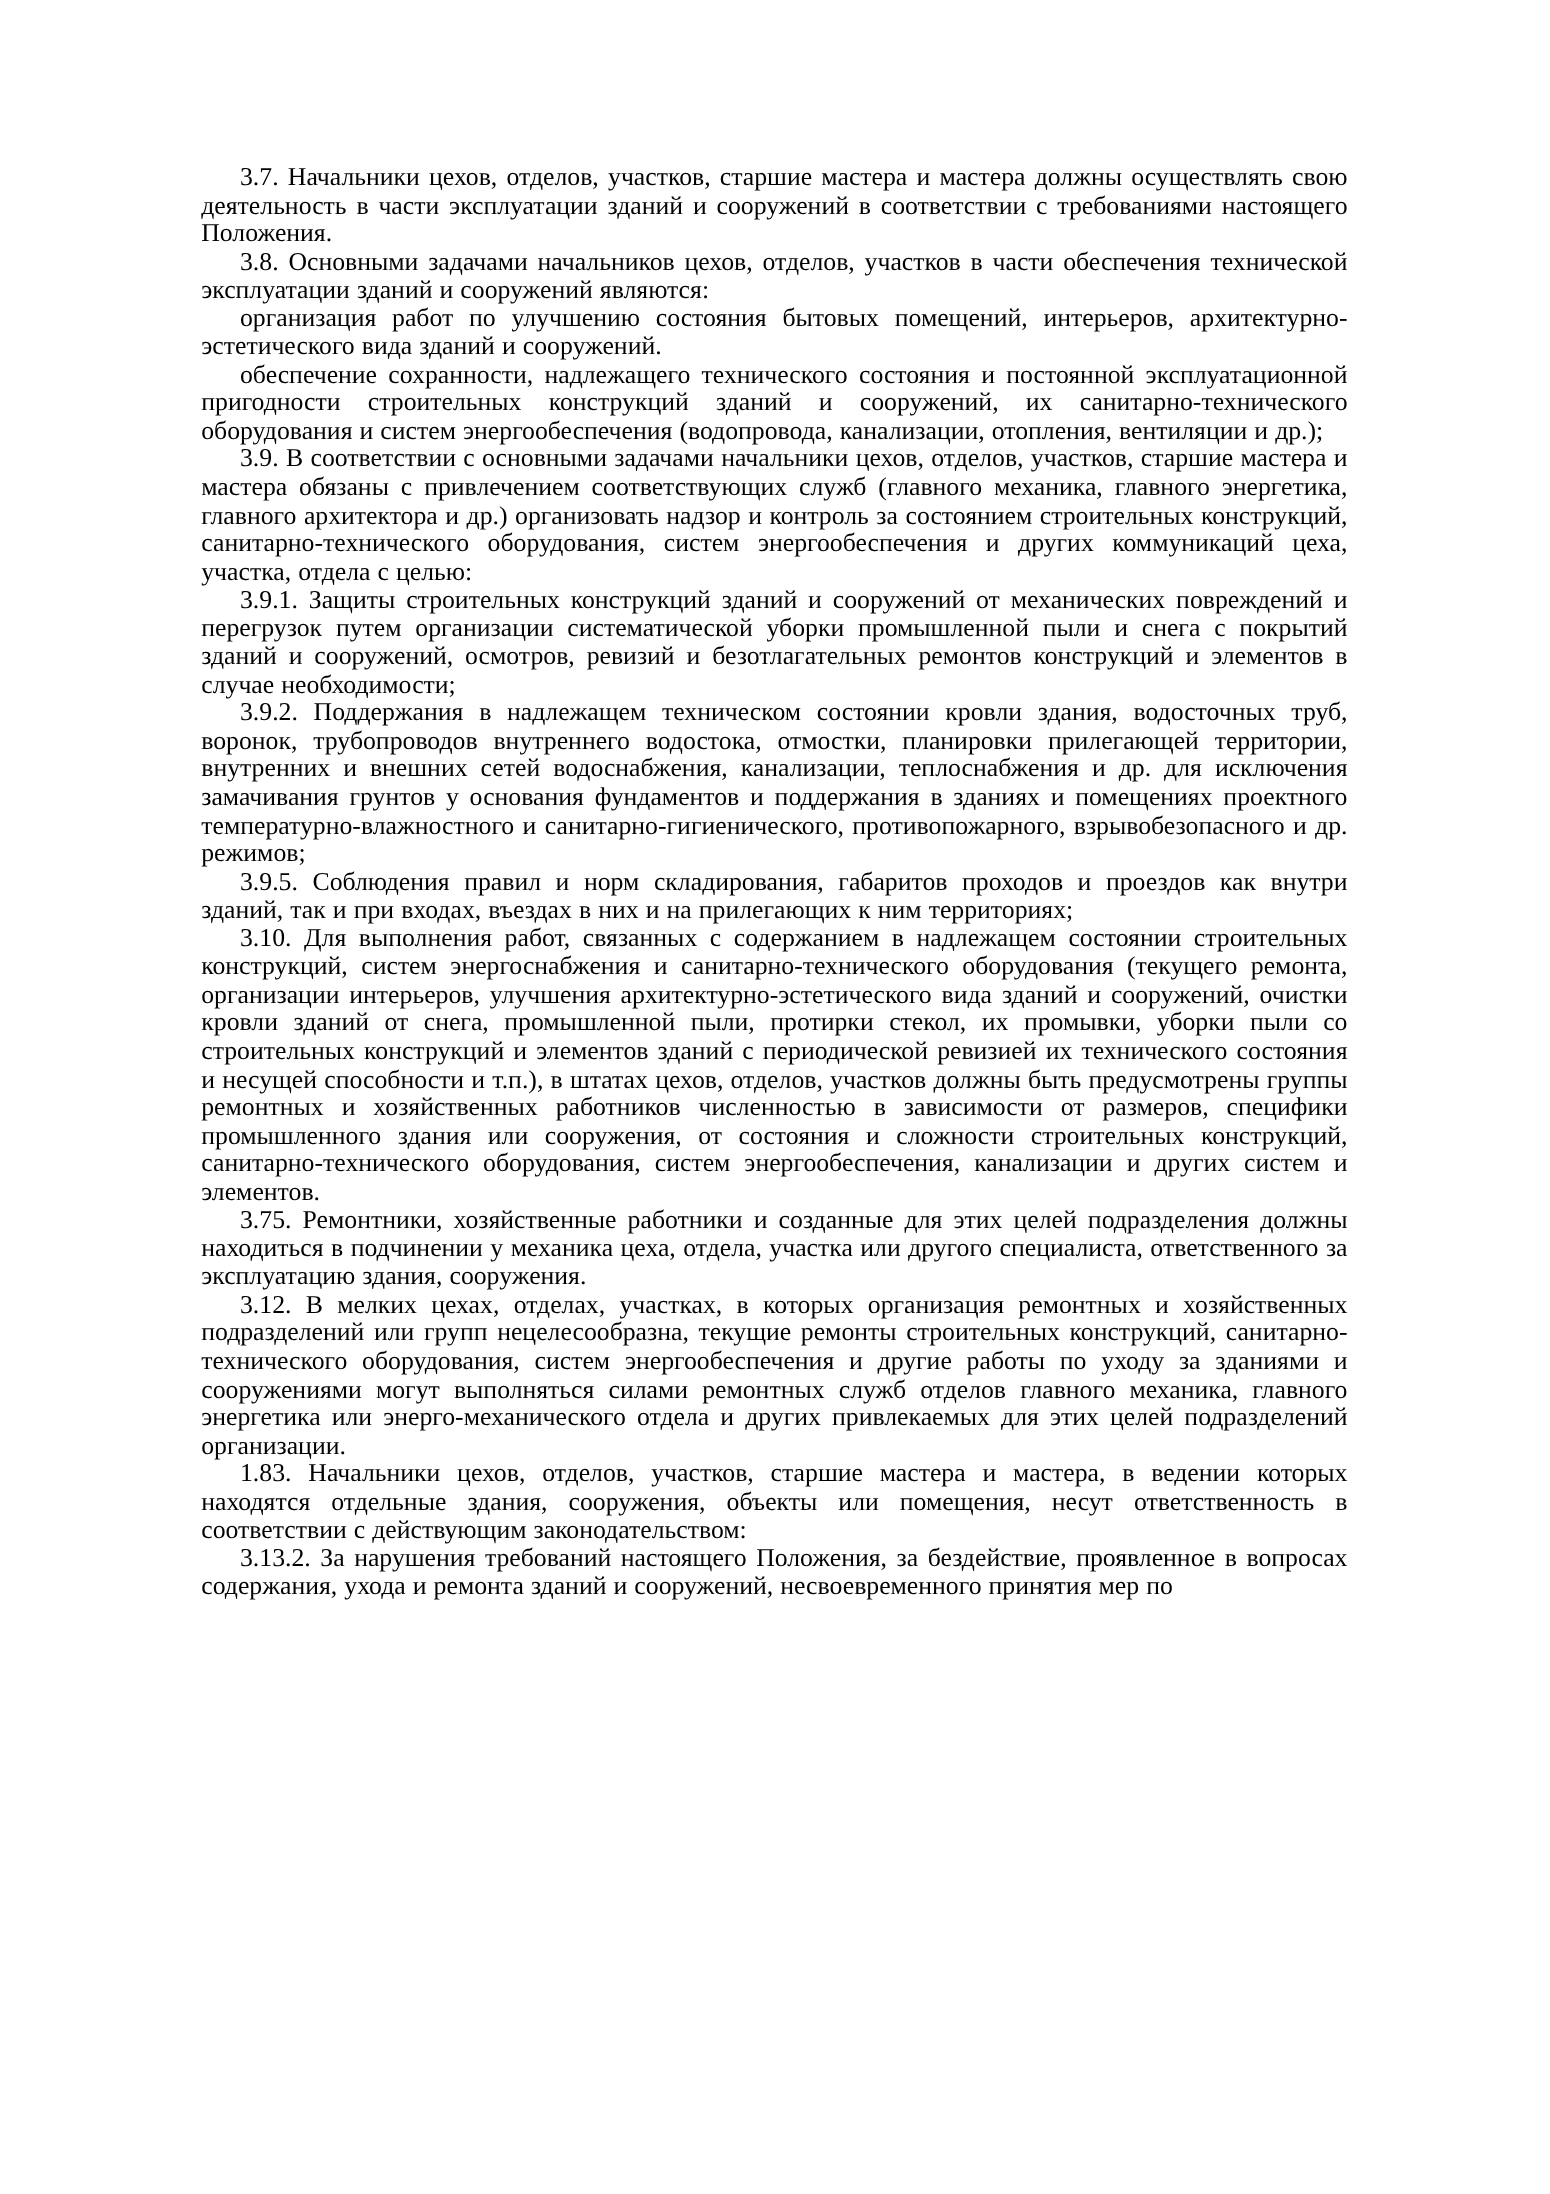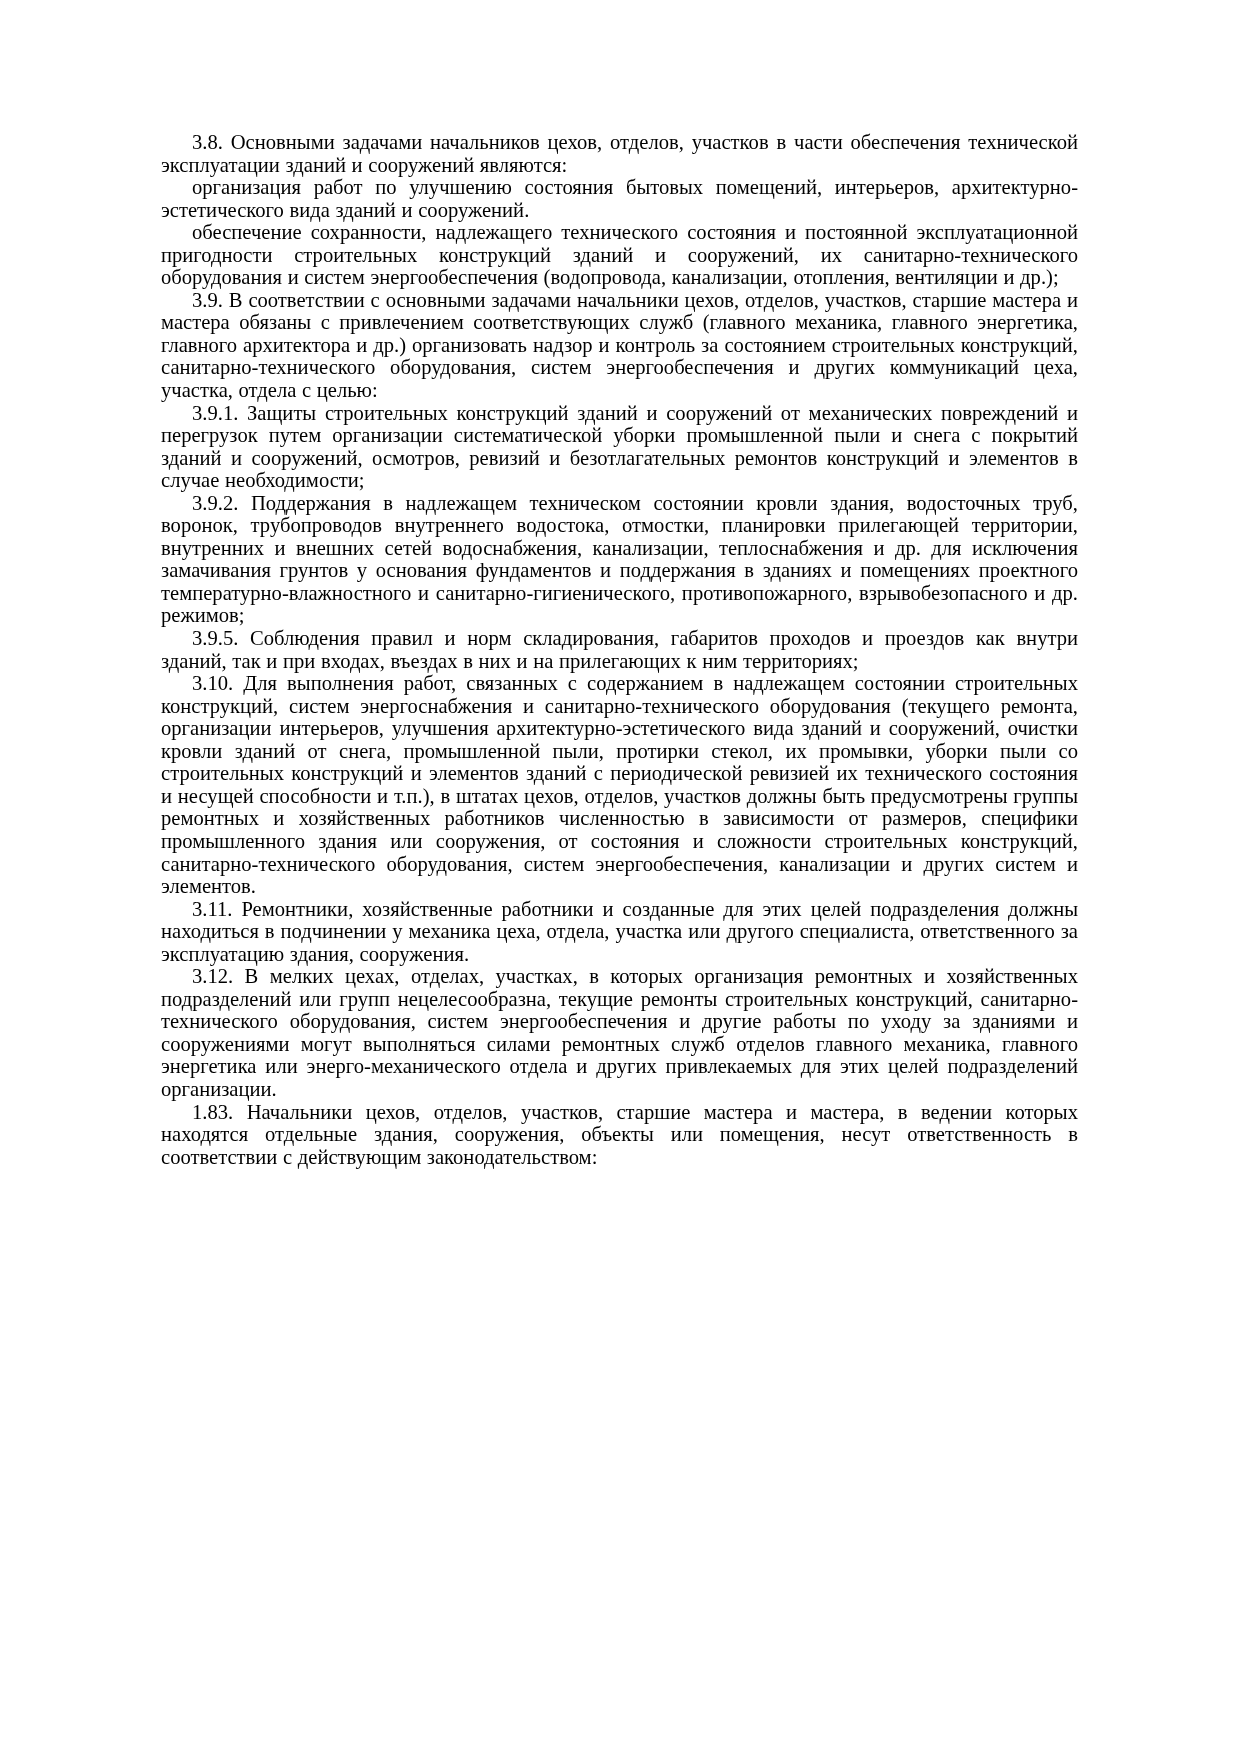--- a/index.html
+++ b/index.html
@@ -30,25 +30,27 @@
     text-align: justify;
     text-indent: 31px;
     word-spacing: 0.5px;
   }
 </style>
 </head>
 <body>
 
 <div class="page">
   <div class="text-block">
+    <p>3.7. Начальники цехов, отделов, участков, старшие мастера и мастера должны осуществлять свою деятельность в части эксплуатации зданий и сооружений в соответствии с требованиями настоящего Положения.</p>
     <p>3.8. Основными задачами начальников цехов, отделов, участков в части обеспечения технической эксплуатации зданий и сооружений являются:</p>
     <p>организация работ по улучшению состояния бытовых помещений, интерьеров, архитектурно-эстетического вида зданий и сооружений.</p>
     <p>обеспечение сохранности, надлежащего технического состояния и постоянной эксплуатационной пригодности строительных конструкций зданий и сооружений, их санитарно-технического оборудования и систем энергообеспечения (водопровода, канализации, отопления, вентиляции и др.);</p>
     <p>3.9. В соответствии с основными задачами начальники цехов, отделов, участков, старшие мастера и мастера обязаны с привлечением соответствующих служб (главного механика, главного энергетика, главного архитектора и др.) организовать надзор и контроль за состоянием строительных конструкций, санитарно-технического оборудования, систем энергообеспечения и других коммуникаций цеха, участка, отдела с целью:</p>
     <p>3.9.1. Защиты строительных конструкций зданий и сооружений от механических повреждений и перегрузок путем организации систематической уборки промышленной пыли и снега с покрытий зданий и сооружений, осмотров, ревизий и безотлагательных ремонтов конструкций и элементов в случае необходимости;</p>
     <p>3.9.2. Поддержания в надлежащем техническом состоянии кровли здания, водосточных труб, воронок, трубопроводов внутреннего водостока, отмостки, планировки прилегающей территории, внутренних и внешних сетей водоснабжения, канализации, теплоснабжения и др. для исключения замачивания грунтов у основания фундаментов и поддержания в зданиях и помещениях проектного температурно-влажностного и санитарно-гигиенического, противопожарного, взрывобезопасного и др. режимов;</p>
     <p>3.9.5. Соблюдения правил и норм складирования, габаритов проходов и проездов как внутри зданий, так и при входах, въездах в них и на прилегающих к ним территориях;</p>
     <p>3.10. Для выполнения работ, связанных с содержанием в надлежащем состоянии строительных конструкций, систем энергоснабжения и санитарно-технического оборудования (текущего ремонта, организации интерьеров, улучшения архитектурно-эстетического вида зданий и сооружений, очистки кровли зданий от снега, промышленной пыли, протирки стекол, их промывки, уборки пыли со строительных конструкций и элементов зданий с периодической ревизией их технического состояния и несущей способности и т.п.), в штатах цехов, отделов, участков должны быть предусмотрены группы ремонтных и хозяйственных работников численностью в зависимости от размеров, специфики промышленного здания или сооружения, от состояния и сложности строительных конструкций, санитарно-технического оборудования, систем энергообеспечения, канализации и других систем и элементов.</p>
-    <p>3.11. Ремонтники, хозяйственные работники и созданные для этих целей подразделения должны находиться в подчинении у механика цеха, отдела, участка или другого специалиста, ответственного за эксплуатацию здания, сооружения.</p>
+    <p>3.75. Ремонтники, хозяйственные работники и созданные для этих целей подразделения должны находиться в подчинении у механика цеха, отдела, участка или другого специалиста, ответственного за эксплуатацию здания, сооружения.</p>
     <p>3.12. В мелких цехах, отделах, участках, в которых организация ремонтных и хозяйственных подразделений или групп нецелесообразна, текущие ремонты строительных конструкций, санитарно-технического оборудования, систем энергообеспечения и другие работы по уходу за зданиями и сооружениями могут выполняться силами ремонтных служб отделов главного механика, главного энергетика или энерго-механического отдела и других привлекаемых для этих целей подразделений организации.</p>
     <p>1.83. Начальники цехов, отделов, участков, старшие мастера и мастера, в ведении которых находятся отдельные здания, сооружения, объекты или помещения, несут ответственность в соответствии с действующим законодательством:</p>
+    <p>3.13.2. За нарушения требований настоящего Положения, за бездействие, проявленное в вопросах содержания, ухода и ремонта зданий и сооружений, несвоевременного принятия мер по</p>
   </div>
 </div>
 
 </body></html>

